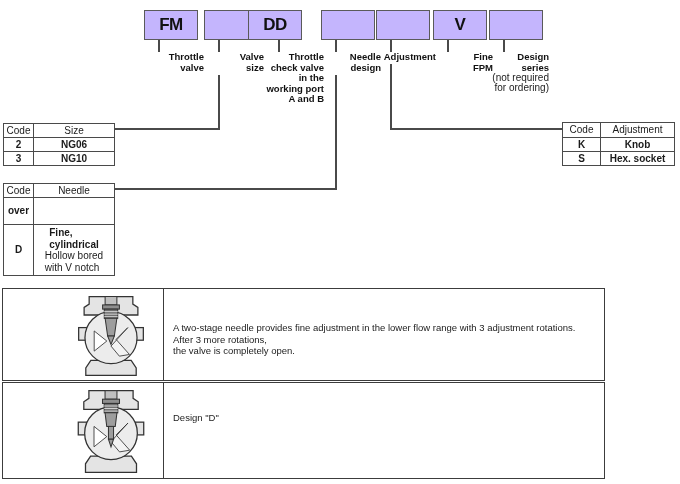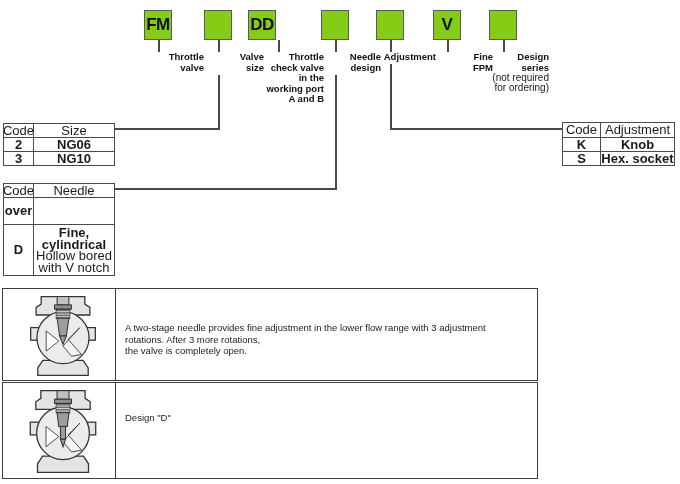--- a/index.html
+++ b/index.html
@@ -3,50 +3,50 @@
 <meta charset="utf-8">
 <style>
   * { margin:0; padding:0; box-sizing:border-box; }
   html,body { background:#fff; }
   .page {
     position:relative; width:680px; height:484px; background:#ffffff;
     font-family:"Liberation Sans","DejaVu Sans",sans-serif; color:#1a1a1a; overflow:hidden;
   }
   
   .code-box {
-    position:absolute; top:10px; width:28px; height:30px;
-    border:1.5px solid #5a5a5a; background:#84cc16;
+    position:absolute; top:10px; width:54px; height:30px;
+    border:1.5px solid #5a5a5a; background:#c4b5fd;
     display:flex; align-items:center; justify-content:center;text-align:right;
   }
   .code-text { font-size:17px; font-weight:bold; letter-spacing:-0.5px; color:#111; }
   .vline { position:absolute; width:2px; background:#4a4a4a; }
   .hline { position:absolute; height:2px; background:#4a4a4a; }
   .box-label {
     position:absolute; top:52px; width:90px; text-align:right;
     font-size:9.5px; font-weight:bold; line-height:10.5px; color:#111;
   }
   .box-note { display:block; font-size:10px; font-weight:normal; line-height:9.5px; color:#222; }
   .pre { white-space:pre-line; }
   .pre:empty { display:none; }
   
   .dtable { position:absolute; border:1px solid #4a4a4a; background:#fff; }
   .trow { display:flex; border-bottom:1px solid #4a4a4a; }
   .trow:last-child { border-bottom:none; }
-  .tcell { display:flex; align-items:center; justify-content:center; text-align:center;
-           font-size:13px; line-height:11.5px; overflow:hidden; }
+  .tcell { display:flex; align-items:center; justify-content:center; text-align:left;
+           font-size:10px; line-height:11.5px; overflow:hidden; }
   .tcell.codecol { border-right:1px solid #4a4a4a; flex:0 0 auto; }
   .tcell.valcol { flex:1 1 auto; flex-direction:column; }
   .hdr { font-weight:normal; }
   .b { font-weight:bold; }
   .w30 { width:30px; } .w38 { width:38px; }
   .h13 { height:13px; } .h14 { height:14px; } .h26 { height:26px; } .h50 { height:50px; }
   
   .note-row {
-    position:absolute; left:2px; width:536px; border:1.5px solid #3c3c3c;
-    display:flex; background:#fff;
+    position:absolute; left:2px; width:603px; border:1.5px solid #3c3c3c;
+    display:flex; background:#fff;padding-left:48px;
   }
   .img-cell { flex:0 0 113px; border-right:1.5px solid #3c3c3c; padding:5px 0 0 26px; }
   .text-cell { flex:1 1 auto; font-size:9.5px; line-height:11.5px; color:#1c1c1c;
                padding-left:9px; padding-right:12px; }
 </style>
 </head>
 <body>
 
 <div class="page">
 

